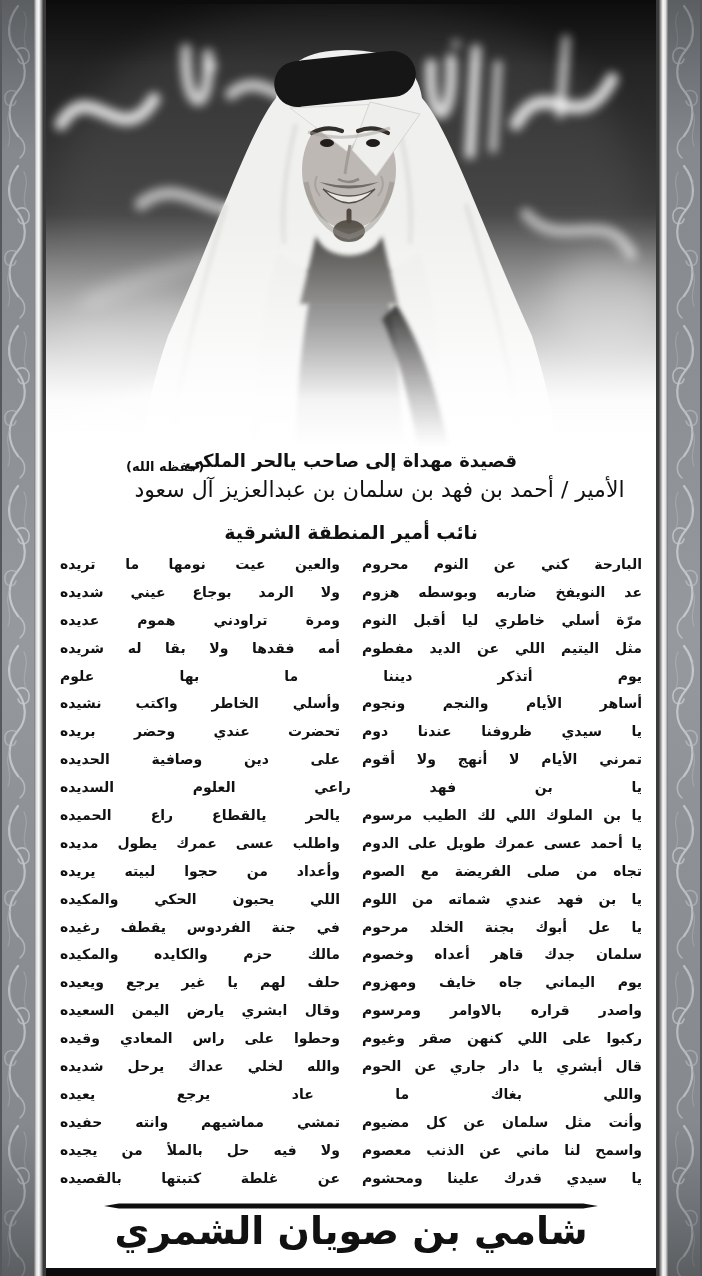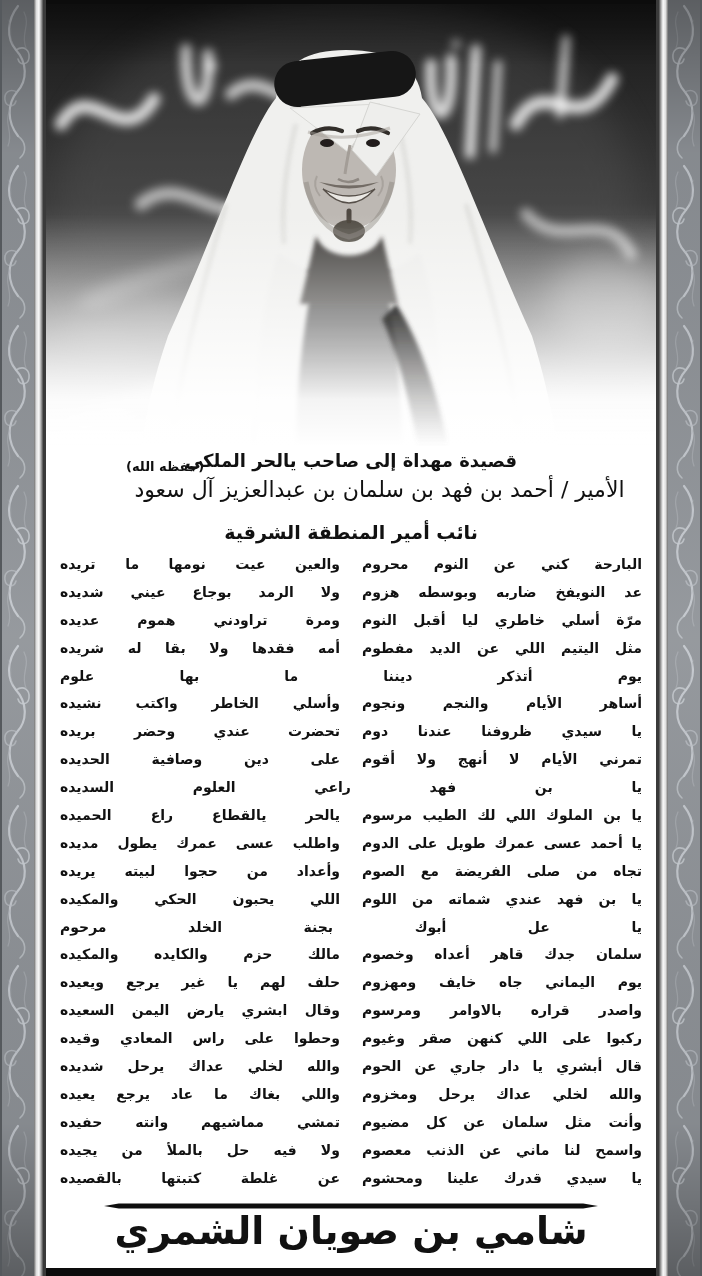--- a/index.html
+++ b/index.html
@@ -281,20 +281,21 @@
       <div class="hemi ajz">وأعداد من حجوا لبيته يريده</div>
     </div>
 
     <div class="verse-row">
       <div class="hemi sadr">يا بن فهد عندي شماته من اللوم</div>
       <div class="hemi ajz">اللي يحبون الحكي والمكيده</div>
     </div>
 
     <div class="verse-row">
       <div class="hemi sadr">يا عل أبوك بجنة الخلد مرحوم</div>
+      <div class="hemi ajz">في جنة الفردوس يقطف رغيده</div>
     </div>
 
     <div class="verse-row">
       <div class="hemi sadr">سلمان جدك قاهر أعداه وخصوم</div>
       <div class="hemi ajz">مالك حزم والكايده والمكيده</div>
     </div>
 
     <div class="verse-row">
       <div class="hemi sadr">يوم اليماني جاه خايف ومهزوم</div>
       <div class="hemi ajz">حلف لهم يا غير يرجع ويعيده</div>
@@ -309,21 +310,20 @@
       <div class="hemi sadr">ركبوا على اللي كنهن صقر وغيوم</div>
       <div class="hemi ajz">وحطوا على راس المعادي وقيده</div>
     </div>
 
     <div class="verse-row">
       <div class="hemi sadr">قال أبشري يا دار جاري عن الحوم</div>
       <div class="hemi ajz">والله لخلي عداك يرحل شديده</div>
     </div>
 
     <div class="verse-row">
-      <div class="hemi sadr">والله لخلي عداك يرحل ومخزوم</div>
       <div class="hemi ajz">واللي بغاك ما عاد يرجع يعيده</div>
     </div>
 
     <div class="verse-row">
       <div class="hemi sadr">وأنت مثل سلمان عن كل مضيوم</div>
       <div class="hemi ajz">تمشي مماشيهم وانته حفيده</div>
     </div>
 
     <div class="verse-row">
       <div class="hemi sadr">واسمح لنا ماني عن الذنب معصوم</div>

